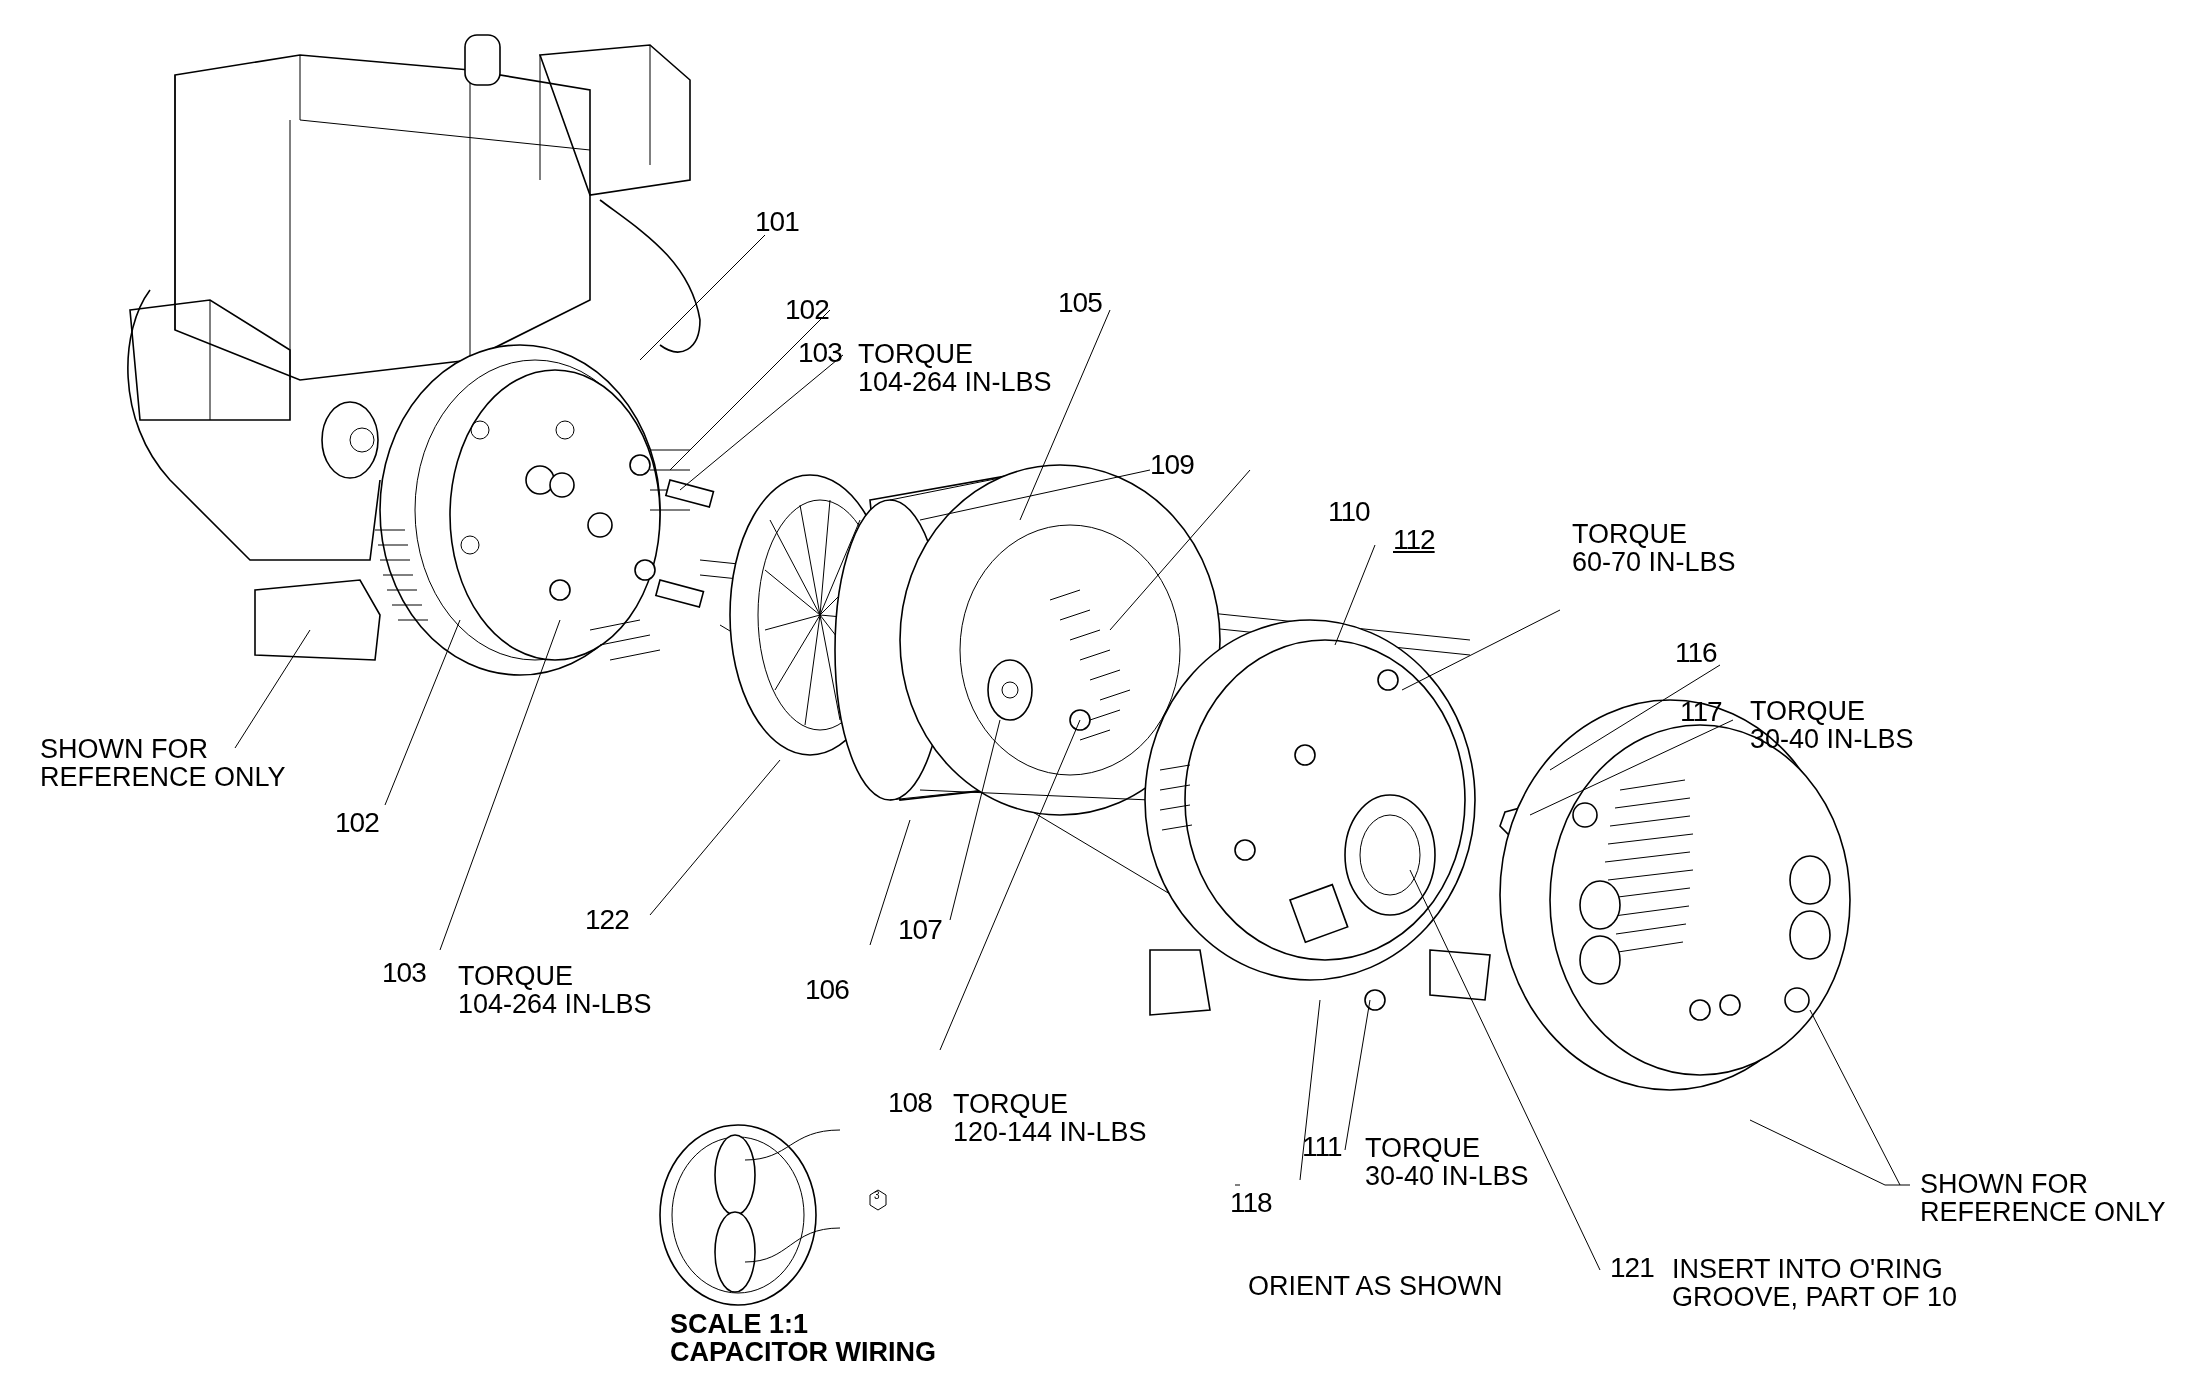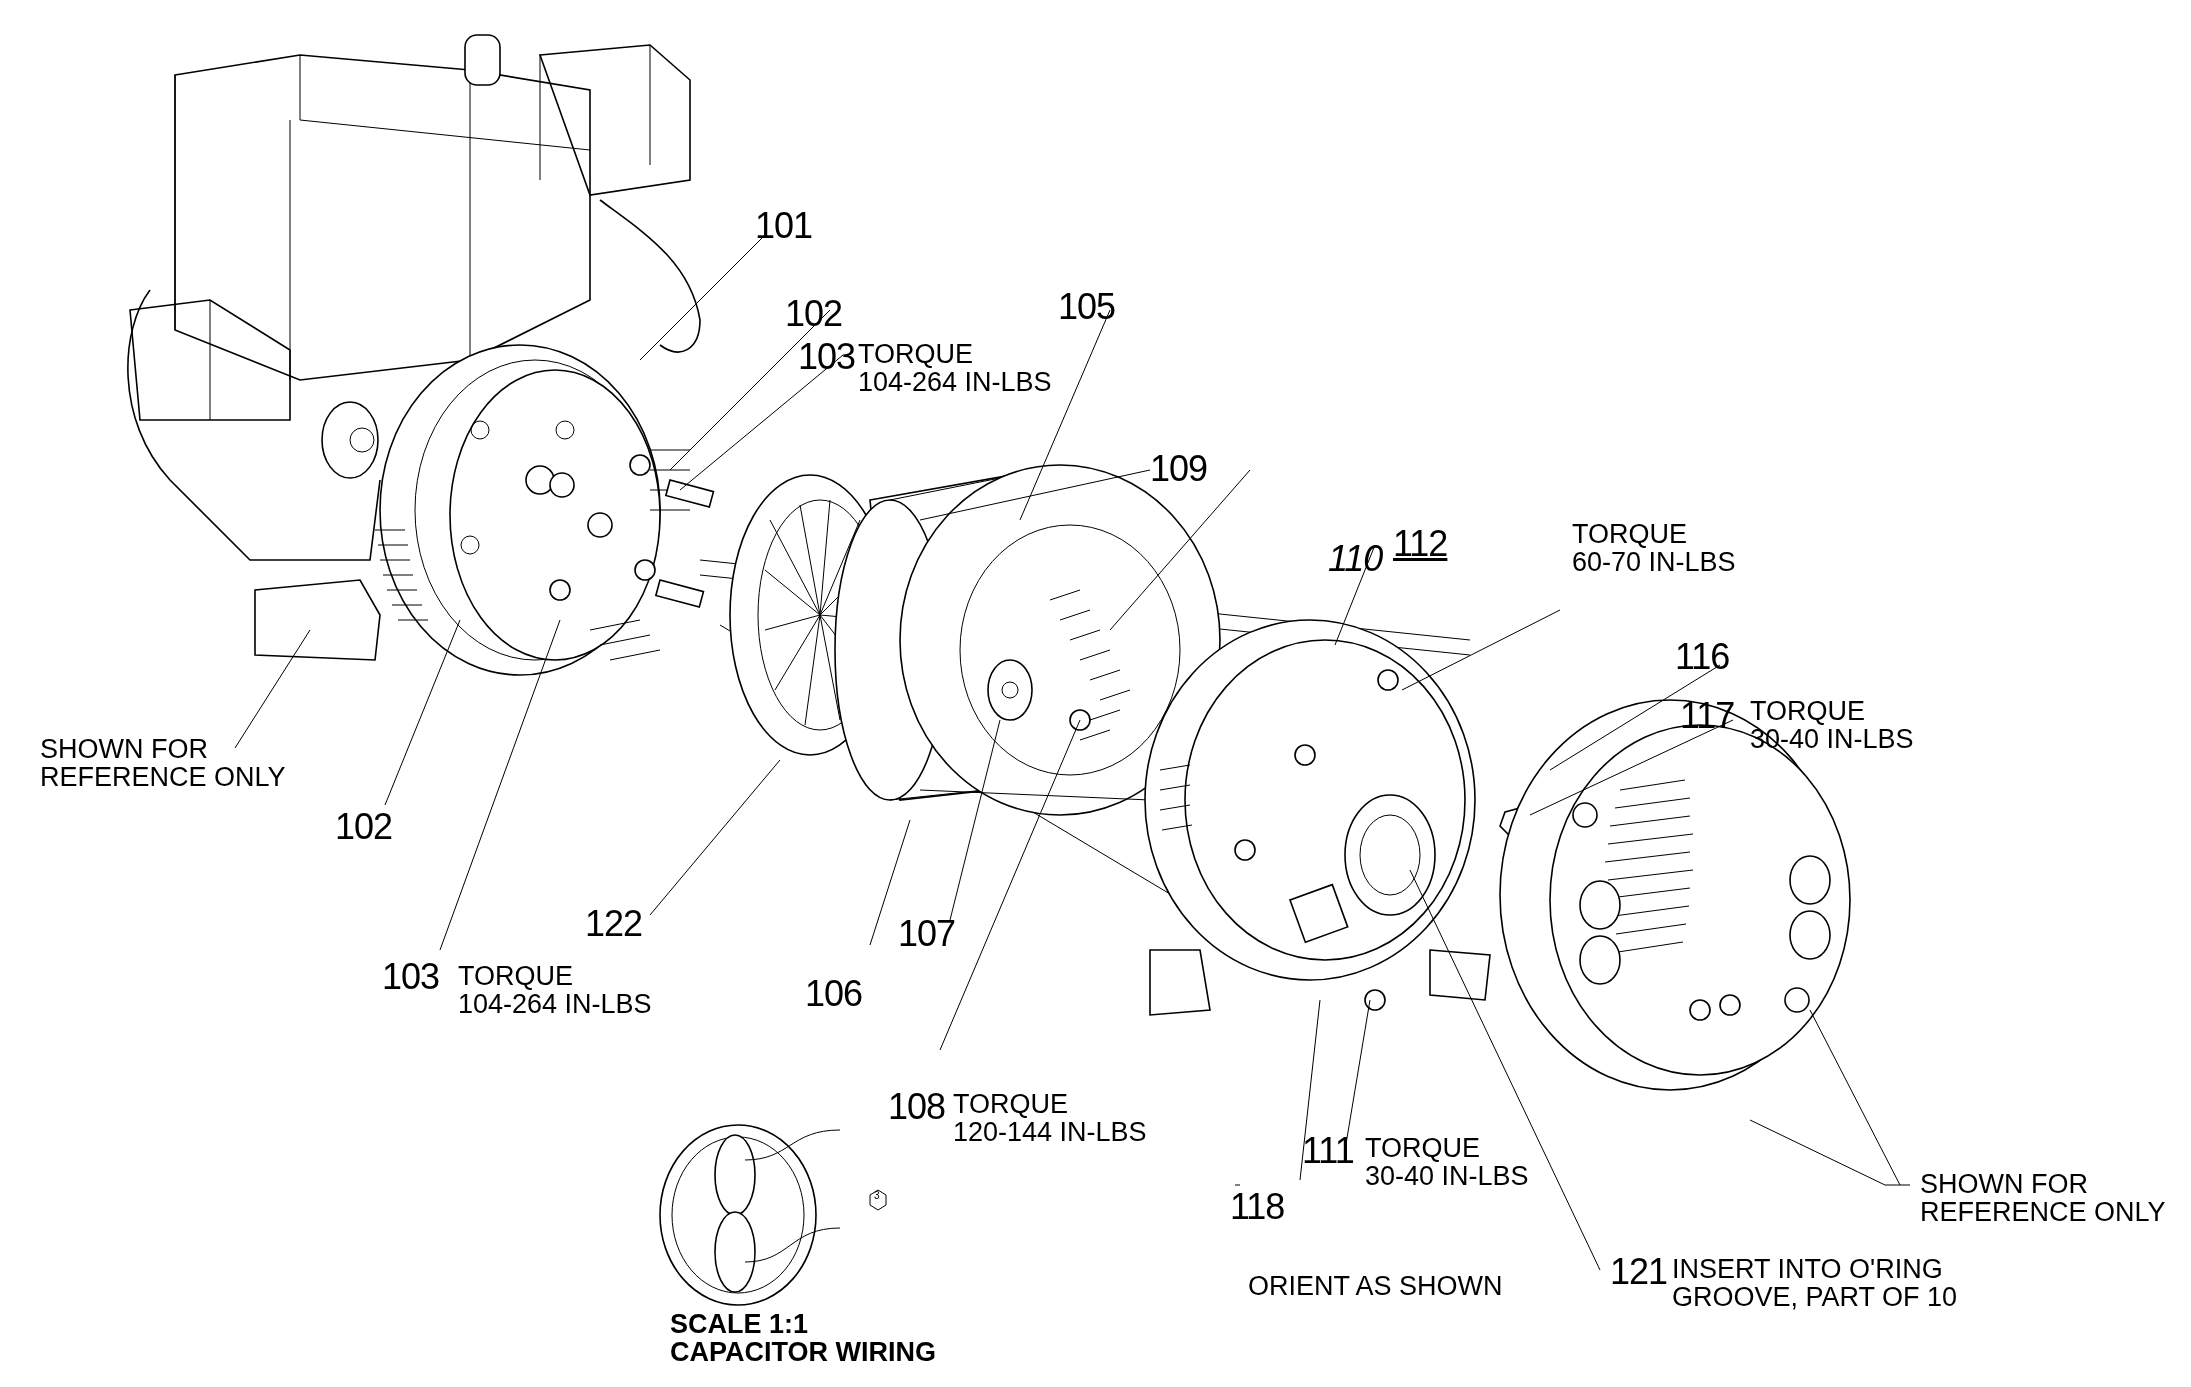--- a/index.html
+++ b/index.html
@@ -2,21 +2,21 @@
 <html><head>
 <meta charset="utf-8">
 <style>
   html,body{margin:0;padding:0;background:#ffffff;}
   body{width:2191px;height:1387px;position:relative;overflow:hidden;font-family:"Liberation Sans",sans-serif;color:#000;}
   #drawing{position:absolute;left:0;top:0;width:2191px;height:1387px;}
   #drawing .ln{fill:none;stroke:#000;stroke-width:1.6;}
   #drawing .thin{fill:none;stroke:#000;stroke-width:1;}
   #drawing .fillw{fill:#fff;stroke:#000;stroke-width:1.6;}
   .lbl{position:absolute;white-space:nowrap;line-height:1.05;}
-  .num{font-size:36px;letter-spacing:-1px;}
+  .num{font-size:28px;letter-spacing:-1px;}
   .note{font-size:27px;letter-spacing:0px;}
   .note2{display:block;}
 </style>
 </head>
 <body>
 
 <svg id="drawing" viewBox="0 0 2191 1387" xmlns="http://www.w3.org/2000/svg">
 
   <g>
     <path class="ln" d="M175 75 L300 55 L470 70 L590 90 L590 300 L470 360 L300 380 L175 330 Z"></path>
@@ -165,21 +165,21 @@
 
 <div class="lbl num" style="left:755px;top:207px;">101</div>
 <div class="lbl num" style="left:785px;top:295px;">102</div>
 <div class="lbl num" style="left:798px;top:338px;">103</div>
 <div class="lbl note" style="left:858px;top:340px;">
   <span class="note2">TORQUE</span>
   <span class="note2">104-264 IN-LBS</span>
 </div>
 <div class="lbl num" style="left:1058px;top:288px;text-align:center;">105</div>
 <div class="lbl num" style="left:1150px;top:450px;">109</div>
-<div class="lbl num" style="left:1328px;top:540px;font-style:italic;">110</div>
+<div class="lbl num" style="left:1328px;top:497px;">110</div>
 <div class="lbl num" style="left:1393px;top:525px;text-decoration:underline;">112</div>
 <div class="lbl note" style="left:1322px;top:520px;margin-left:250px;">
   <span class="note2">TORQUE</span>
   <span class="note2">60-70 IN-LBS</span>
 </div>
 <div class="lbl num" style="left:1675px;top:638px;">116</div>
 <div class="lbl num" style="left:1680px;top:697px;">117</div>
 <div class="lbl note" style="left:1750px;top:697px;">
   <span class="note2">TORQUE</span>
   <span class="note2">30-40 IN-LBS</span>

